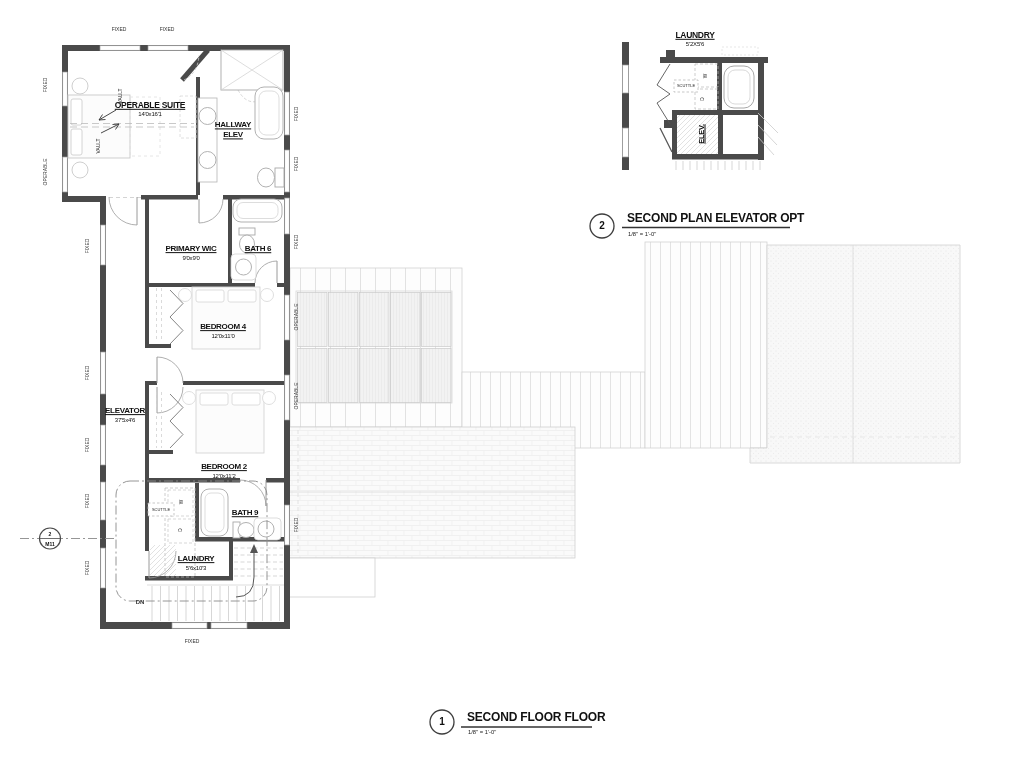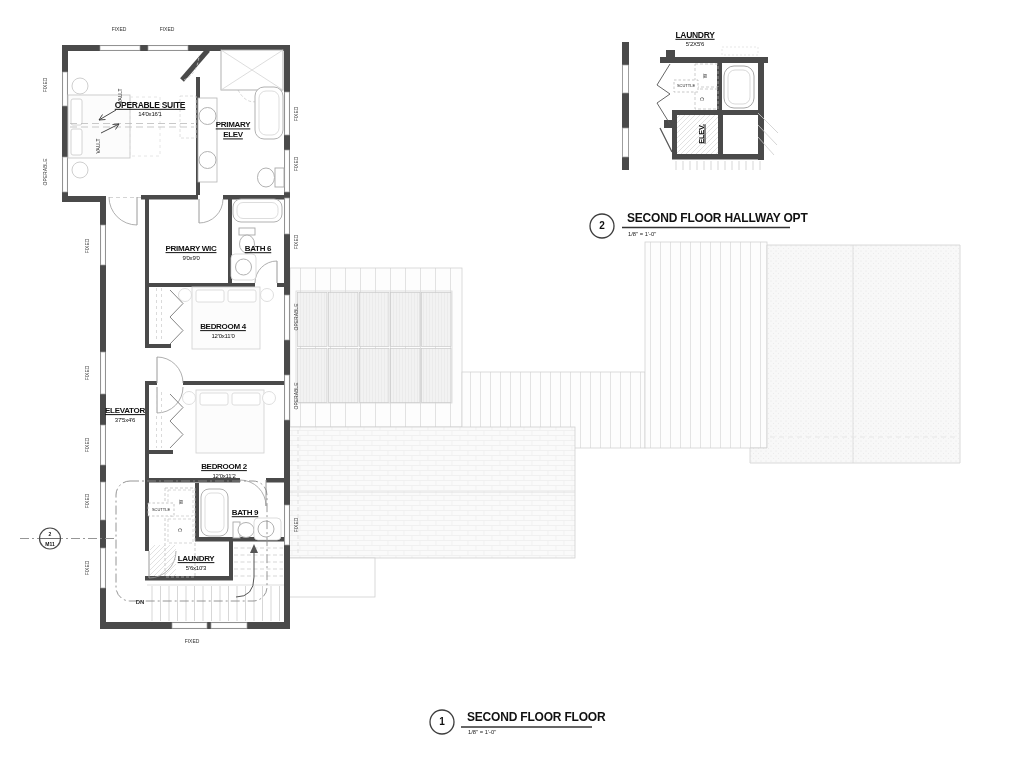--- a/index.html
+++ b/index.html
@@ -301,21 +301,21 @@
 <div class="wl vert" style="left:296px;top:396px">OPERABLE</div>
 <div class="wl vert" style="left:296px;top:525px">FIXED</div>
 
 <div class="wl" style="left:192px;top:641px">FIXED</div>
 
 <div class="rl big" style="left:150px;top:109px">
   <span class="nm">OPERABLE SUITE</span>
   <span class="dm">14'0x16'1</span>
 </div>
 <div class="rl" style="left:233px;top:130px">
-  <span class="nm" style="display:block">PRIMARY</span>
+  <span class="nm" style="display:block">HALLWAY</span>
   <span class="nm" style="display:block">ELEV</span>
 </div>
 <div class="rl" style="left:191px;top:253px">
   <span class="nm">PRIMARY WIC</span>
   <span class="dm">9'0x9'0</span>
 </div>
 <div class="rl" style="left:258px;top:249px">
   <span class="nm">BATH 6</span>
 </div>
 <div class="rl" style="left:223px;top:331px">
@@ -352,19 +352,19 @@
   <span class="dm">5'2X5'6</span>
 </div>
 <div class="rl vert" style="left:701px;top:134px;font-size:7.5px">
   <span class="nm">ELEV.</span>
 </div>
 <div class="an" style="left:686px;top:86px;font-size:4px">SCUTTLE</div>
 <div class="an vert" style="left:706px;top:76px">W</div>
 <div class="an vert" style="left:703px;top:99px">D</div>
 
 <div class="num" style="left:602px;top:226px">2</div>
-<div class="ttl" style="left:627px;top:218px">SECOND FLOOR HALLWAY OPT</div>
+<div class="ttl" style="left:627px;top:218px">SECOND PLAN ELEVATOR OPT</div>
 <div class="scl" style="left:628px;top:234.5px">1/8" = 1'-0"</div>
 <div class="num" style="left:442px;top:722px">1</div>
 <div class="ttl" style="left:467px;top:717px">SECOND FLOOR FLOOR</div>
 <div class="scl" style="left:468px;top:732.5px">1/8" = 1'-0"</div>
 
 </div>
 
 </body></html>

